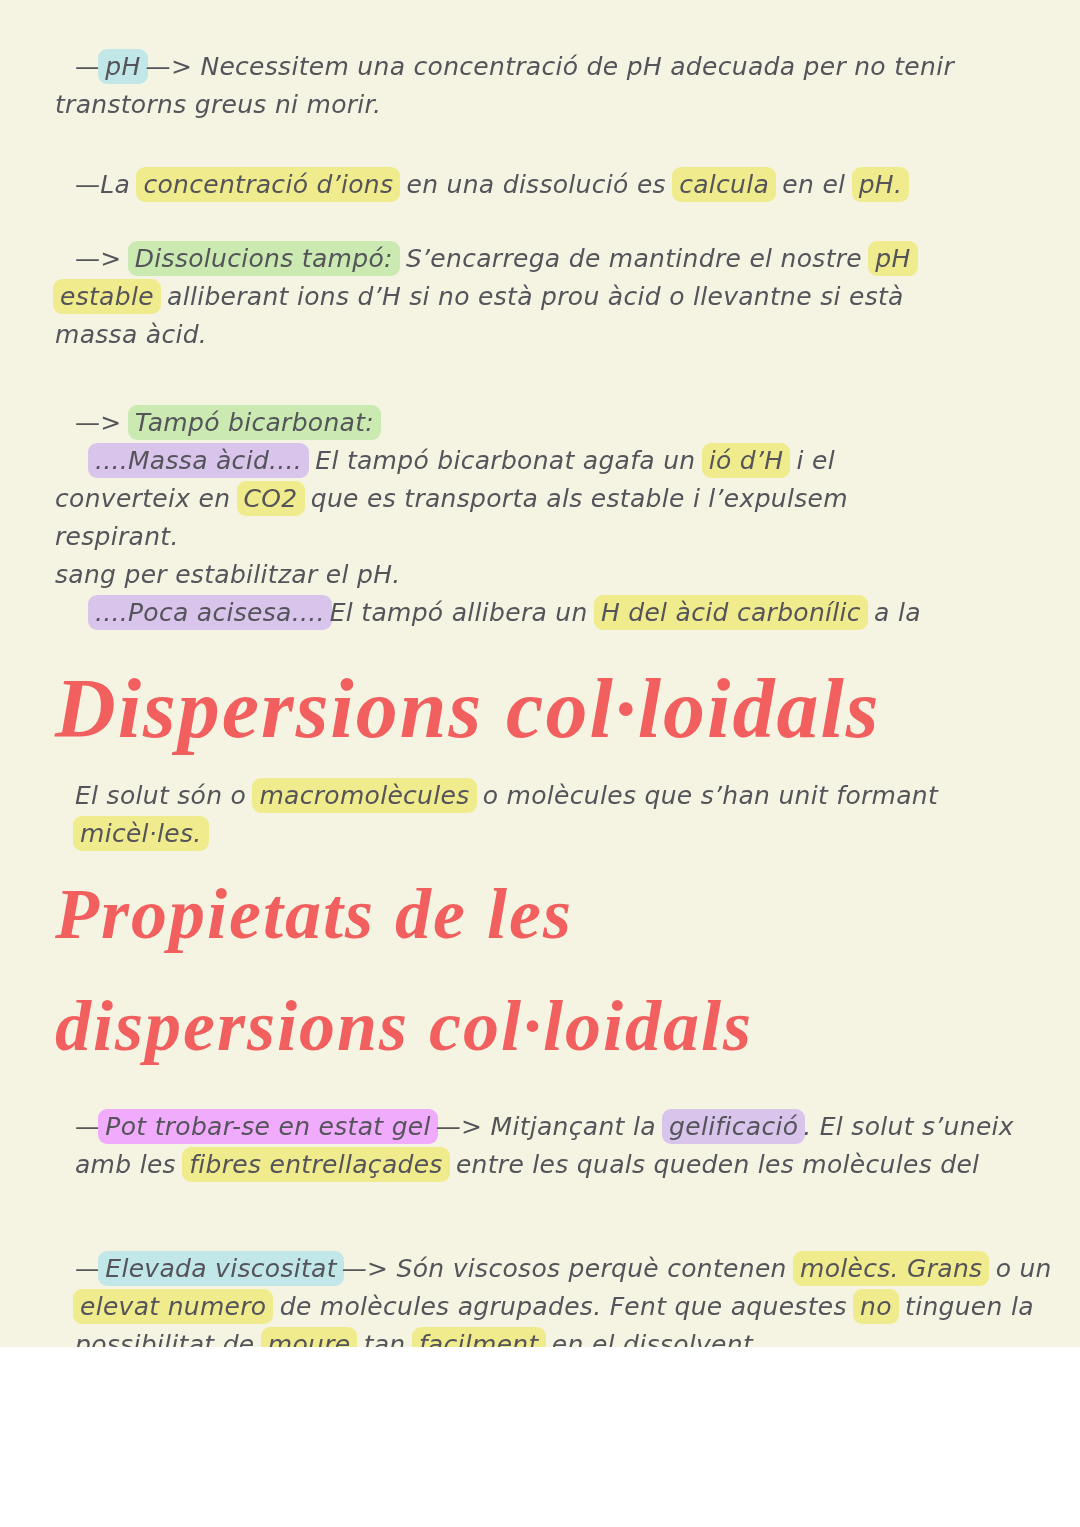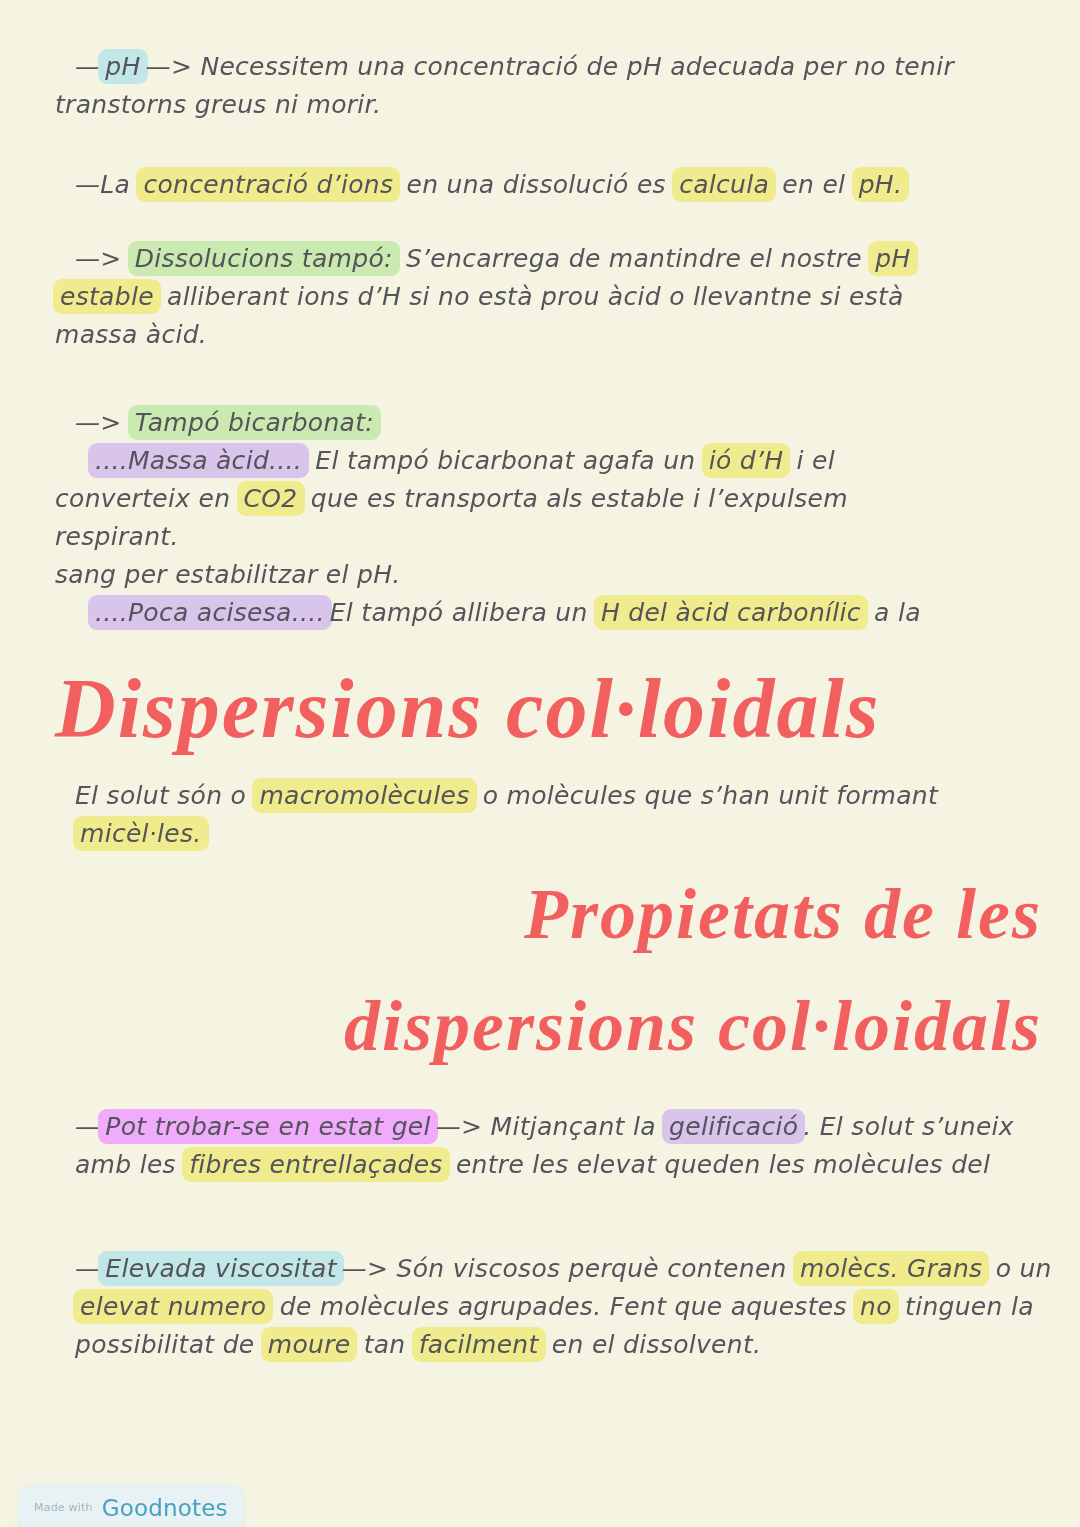--- a/index.html
+++ b/index.html
@@ -1,18 +1,18 @@
 <!DOCTYPE html>
 <html style="--bg: #f5f4e3; --ink: #54545a; --accent: #f15f5f;"><head>
 <meta charset="utf-8">
 <style>
   html,body{margin:0;padding:0;}
   .page{
     position:relative;
-    width:1080px;height:1527px;
+    width:1080px;height:1347px;
     box-sizing:border-box;
     padding:48px 38px 0 55px;
     background:var(--bg,#f5f4e3);
     color:var(--ink,#54545a);
     font-family:"DejaVu Sans",sans-serif;
     font-style:italic;
     font-size:25px;
     line-height:38px;
     letter-spacing:.3px;
     overflow:hidden;
@@ -36,21 +36,21 @@
     font-style:italic;
     font-weight:700;
     font-size:84px;
     line-height:1.3;
     letter-spacing:2px;
     color:var(--accent,#f15f5f);
   }
   .para-solut{margin-top:14px;}
   .h2{
     margin-top:6px;
-    text-align:right;
+    text-align:left;
     font-family:cursive;
     font-style:italic;
     font-weight:700;
     font-size:72px;
     line-height:1.55;
     letter-spacing:2px;
     color:var(--accent,#f15f5f);
   }
   .para-gel{margin-top:26px;}
   .para-viscositat{margin-top:66px;}
@@ -107,21 +107,21 @@
       <div class="line ind1"><span class="hl" style="background-color: rgb(240, 235, 140);">micèl·les.</span></div>
     </div>
 
   <div class="h2">
     <div>Propietats de les</div>
     <div>dispersions col·loidals</div>
   </div>
 
   <div class="para para-gel">
       <div class="line ind1"><span>—</span><span class="hl" style="background-color: #f0abfc;">Pot trobar-se en estat gel</span><span>—&gt; Mitjançant la </span><span class="hl" style="background-color: rgb(217, 197, 236);">gelificació</span><span>. El solut s’uneix</span></div>
-      <div class="line ind1"><span>amb les </span><span class="hl" style="background-color: rgb(240, 235, 140);">fibres entrellaçades</span><span> entre les elevat queden les molècules del</span></div>
+      <div class="line ind1"><span>amb les </span><span class="hl" style="background-color: rgb(240, 235, 140);">fibres entrellaçades</span><span> entre les quals queden les molècules del</span></div>
     </div>
 
   <div class="para para-viscositat">
       <div class="line ind1"><span>—</span><span class="hl" style="background-color: rgb(194, 231, 232);">Elevada viscositat</span><span>—&gt; Són viscosos perquè contenen </span><span class="hl" style="background-color: rgb(240, 235, 140);">molècs. Grans</span><span> o un</span></div>
       <div class="line ind1"><span class="hl" style="background-color: rgb(240, 235, 140);">elevat numero</span><span> de molècules agrupades. Fent que aquestes </span><span class="hl" style="background-color: rgb(240, 235, 140);">no</span><span> tinguen la</span></div>
       <div class="line ind1"><span>possibilitat de </span><span class="hl" style="background-color: rgb(240, 235, 140);">moure</span><span> tan </span><span class="hl" style="background-color: rgb(240, 235, 140);">facilment</span><span> en el dissolvent.</span></div>
     </div>
 
   <div class="badge">
     <span class="made">Made with</span>

